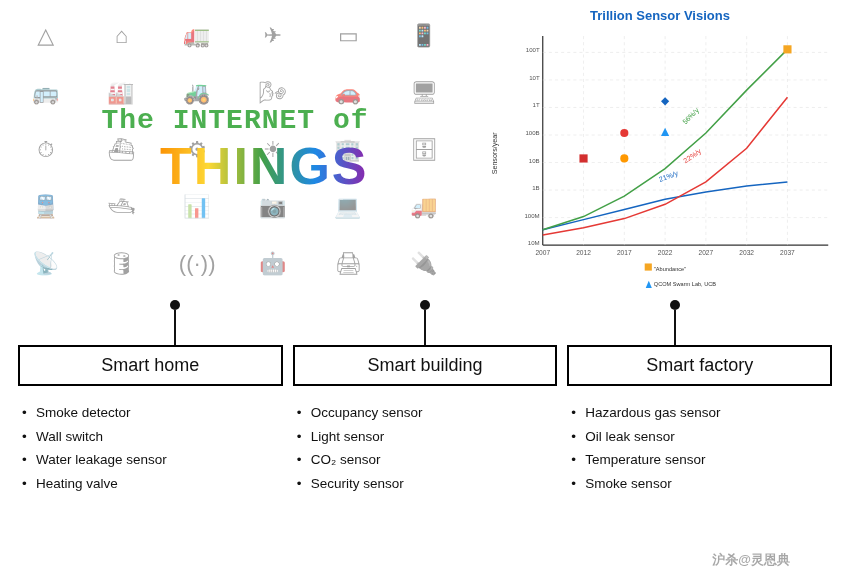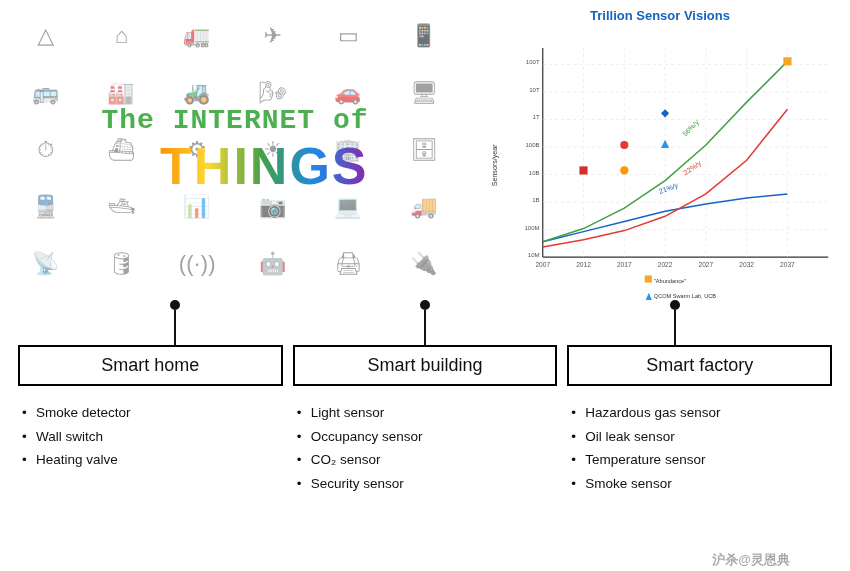--- a/index.html
+++ b/index.html
@@ -82,21 +82,21 @@
       height: 300px;
       padding: 8px 12px;
       position: relative;
     }
 
     .chart-title {
       text-align: center;
       font-size: 13px;
       font-weight: bold;
       color: #1565c0;
-      margin-bottom: 20px;
+      margin-bottom: 8px;
     }
 
     .chart-container {
       width: 100%;
       height: 260px;
       position: relative;
     }
 
     svg.chart {
       width: 100%;
@@ -380,27 +380,28 @@
     <div class="category-card">
       <span>Smart factory</span>
     </div>
   </div>
 
   <div class="lists-row">
     <div class="bullet-list">
       <ul>
         <li>Smoke detector</li>
         <li>Wall switch</li>
+        <li>Water leakage sensor</li>
         <li>Heating valve</li>
       </ul>
     </div>
     <div class="bullet-list">
       <ul>
+        <li>Occupancy sensor</li>
         <li>Light sensor</li>
-        <li>Occupancy sensor</li>
         <li>CO₂ sensor</li>
         <li>Security sensor</li>
       </ul>
     </div>
     <div class="bullet-list">
       <ul>
         <li>Hazardous gas sensor</li>
         <li>Oil leak sensor</li>
         <li>Temperature sensor</li>
         <li>Smoke sensor</li>

